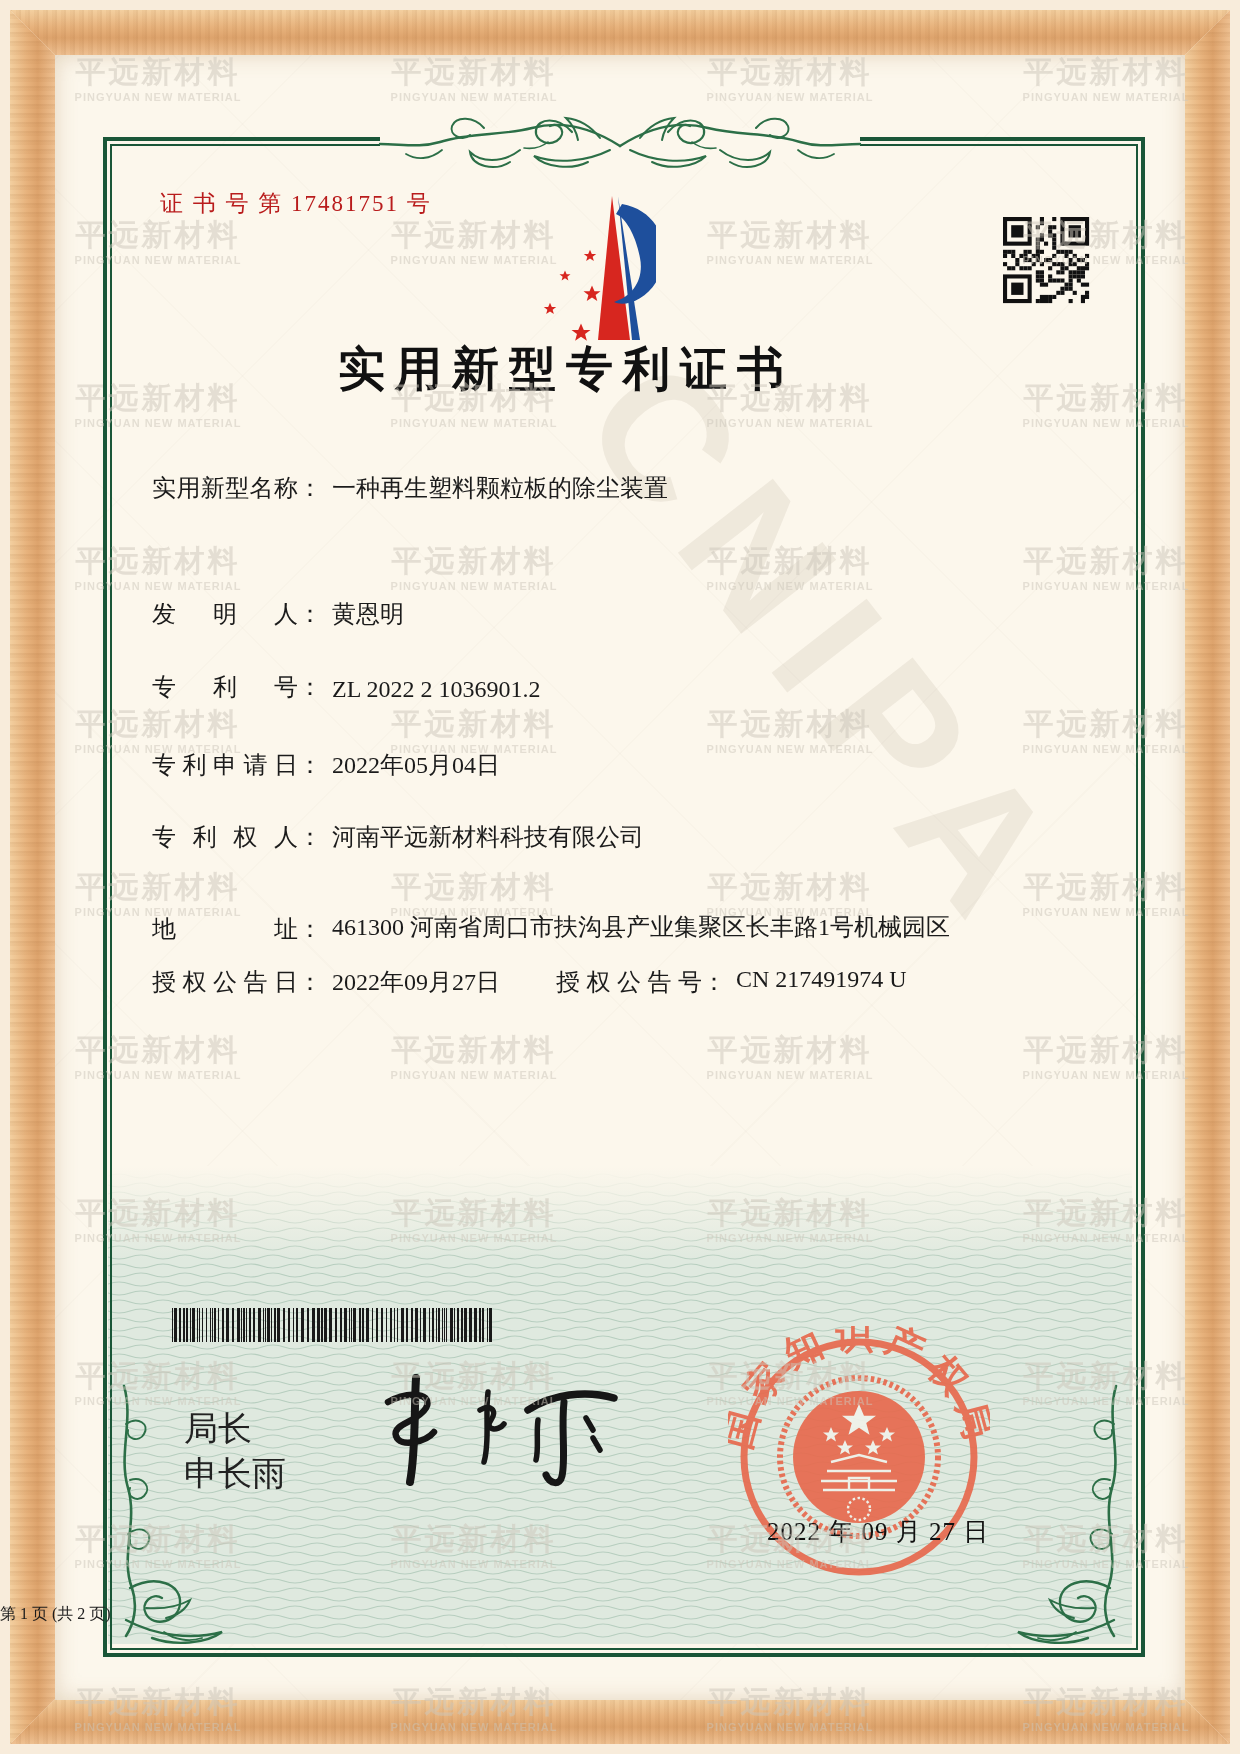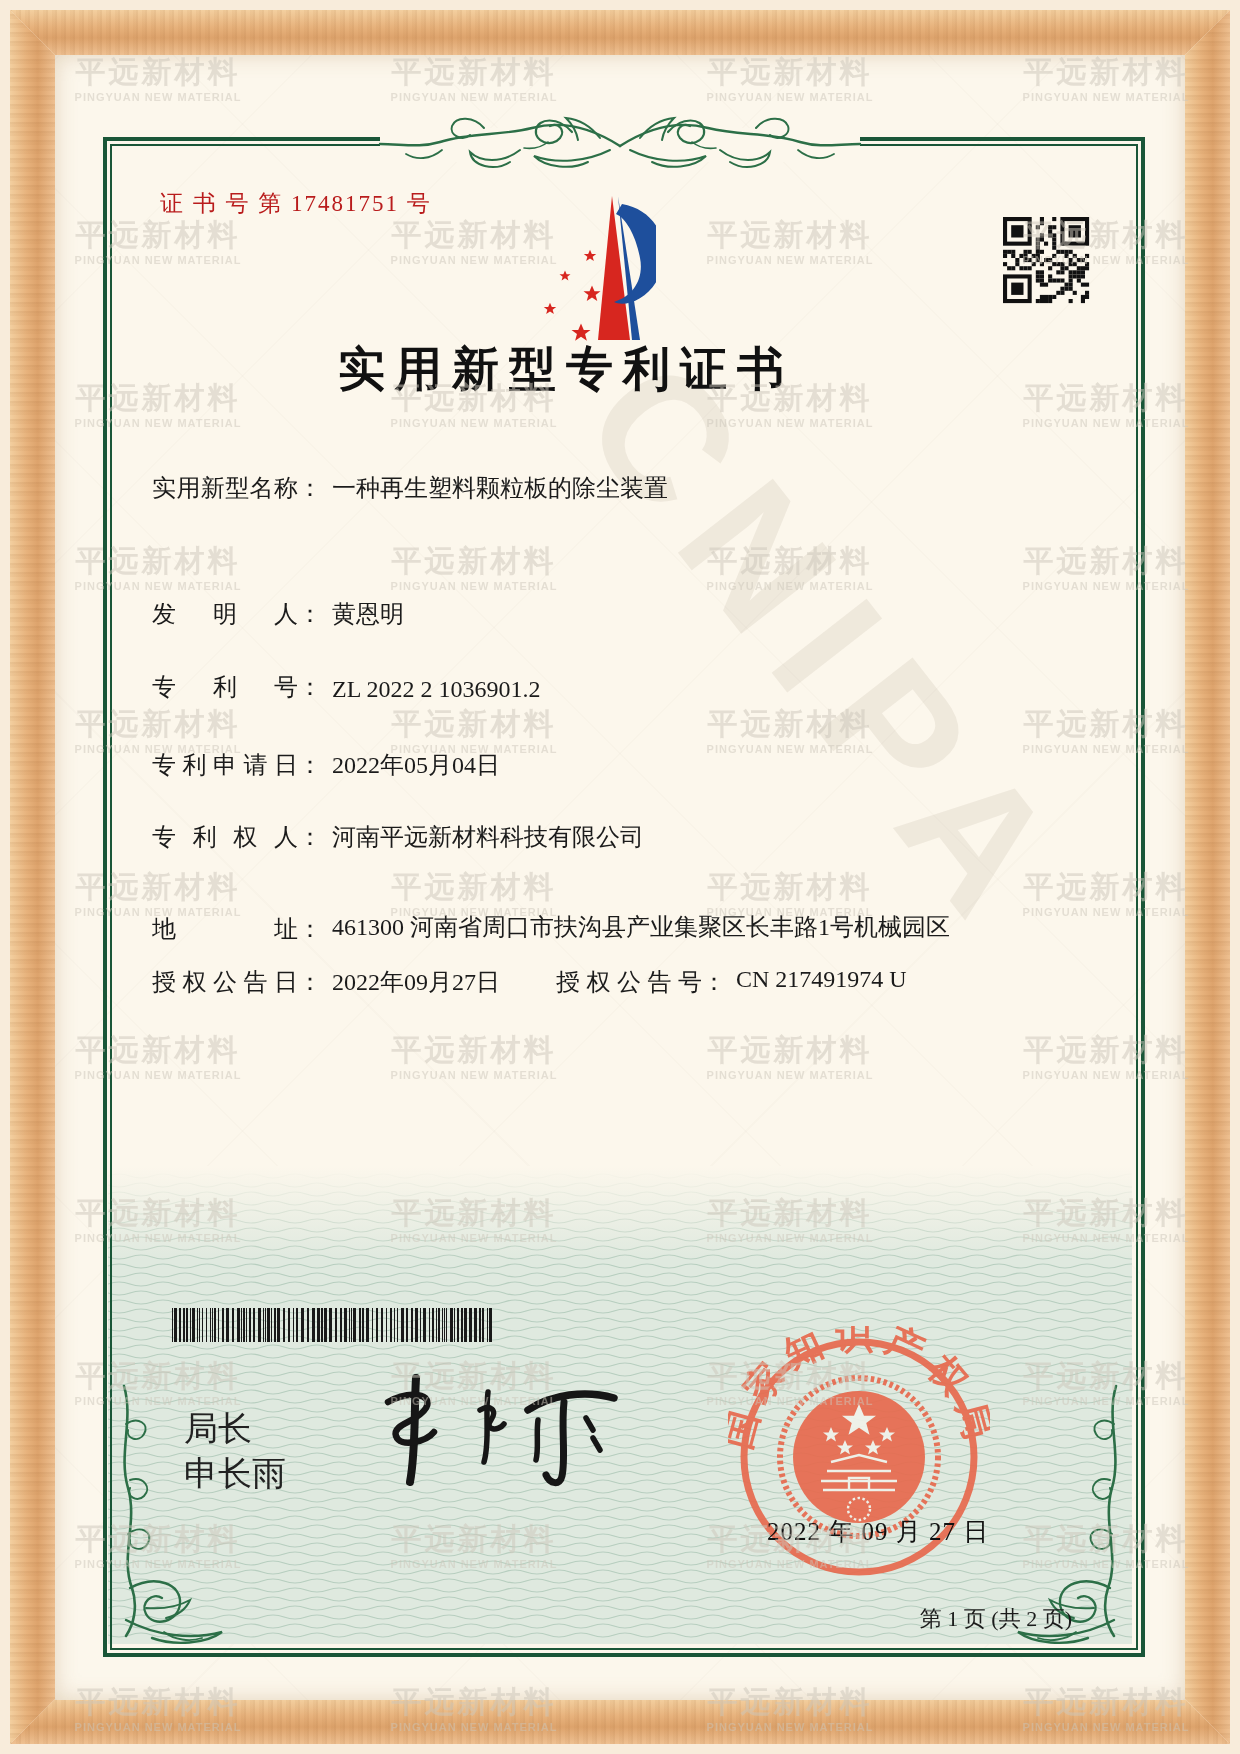--- a/index.html
+++ b/index.html
@@ -56,21 +56,21 @@
   .fvalue.wrap{width:712px;line-height:36px;}
   .g2{margin-left:56px;display:flex;}
   .paras{left:152px;top:1024px;width:938px;font-size:23.5px;line-height:39px;color:#141414;text-align:justify;}
   .paras p{margin:0;text-indent:2em;}
   .barcode{left:172px;top:1308px;z-index:4;}
   .officer{left:184px;top:1406px;font-family:"Liberation Sans",sans-serif;font-size:34px;color:#222;
            line-height:45px;z-index:4;}
   .sig{left:352px;top:1366px;z-index:4;}
   .seal{left:728px;top:1326px;z-index:4;}
   .seal-date{left:758px;top:1515px;width:240px;text-align:center;font-size:25px;color:#101010;z-index:5;letter-spacing:1px;}
-  .page-info{left:0;top:1604px;width:1072px;text-align:right;font-size:22px;color:#1b1b1b;z-index:4;}
+  .page-info{left:0;top:1604px;width:1072px;text-align:left;font-size:16px;color:#1b1b1b;z-index:4;}
   .cont-note{left:0;top:1672px;width:1240px;text-align:center;font-size:21px;color:#151515;z-index:4;font-style:italic;}
   .orn{z-index:4;pointer-events:none;}
   .qr{left:1000px;top:214px;z-index:4;}
   .logo{left:538px;top:190px;z-index:4;}
 </style>
 </head>
 <body>
 
 <div class="wood" id="wood-top"></div>
 <div class="wood" id="wood-bottom"></div>

